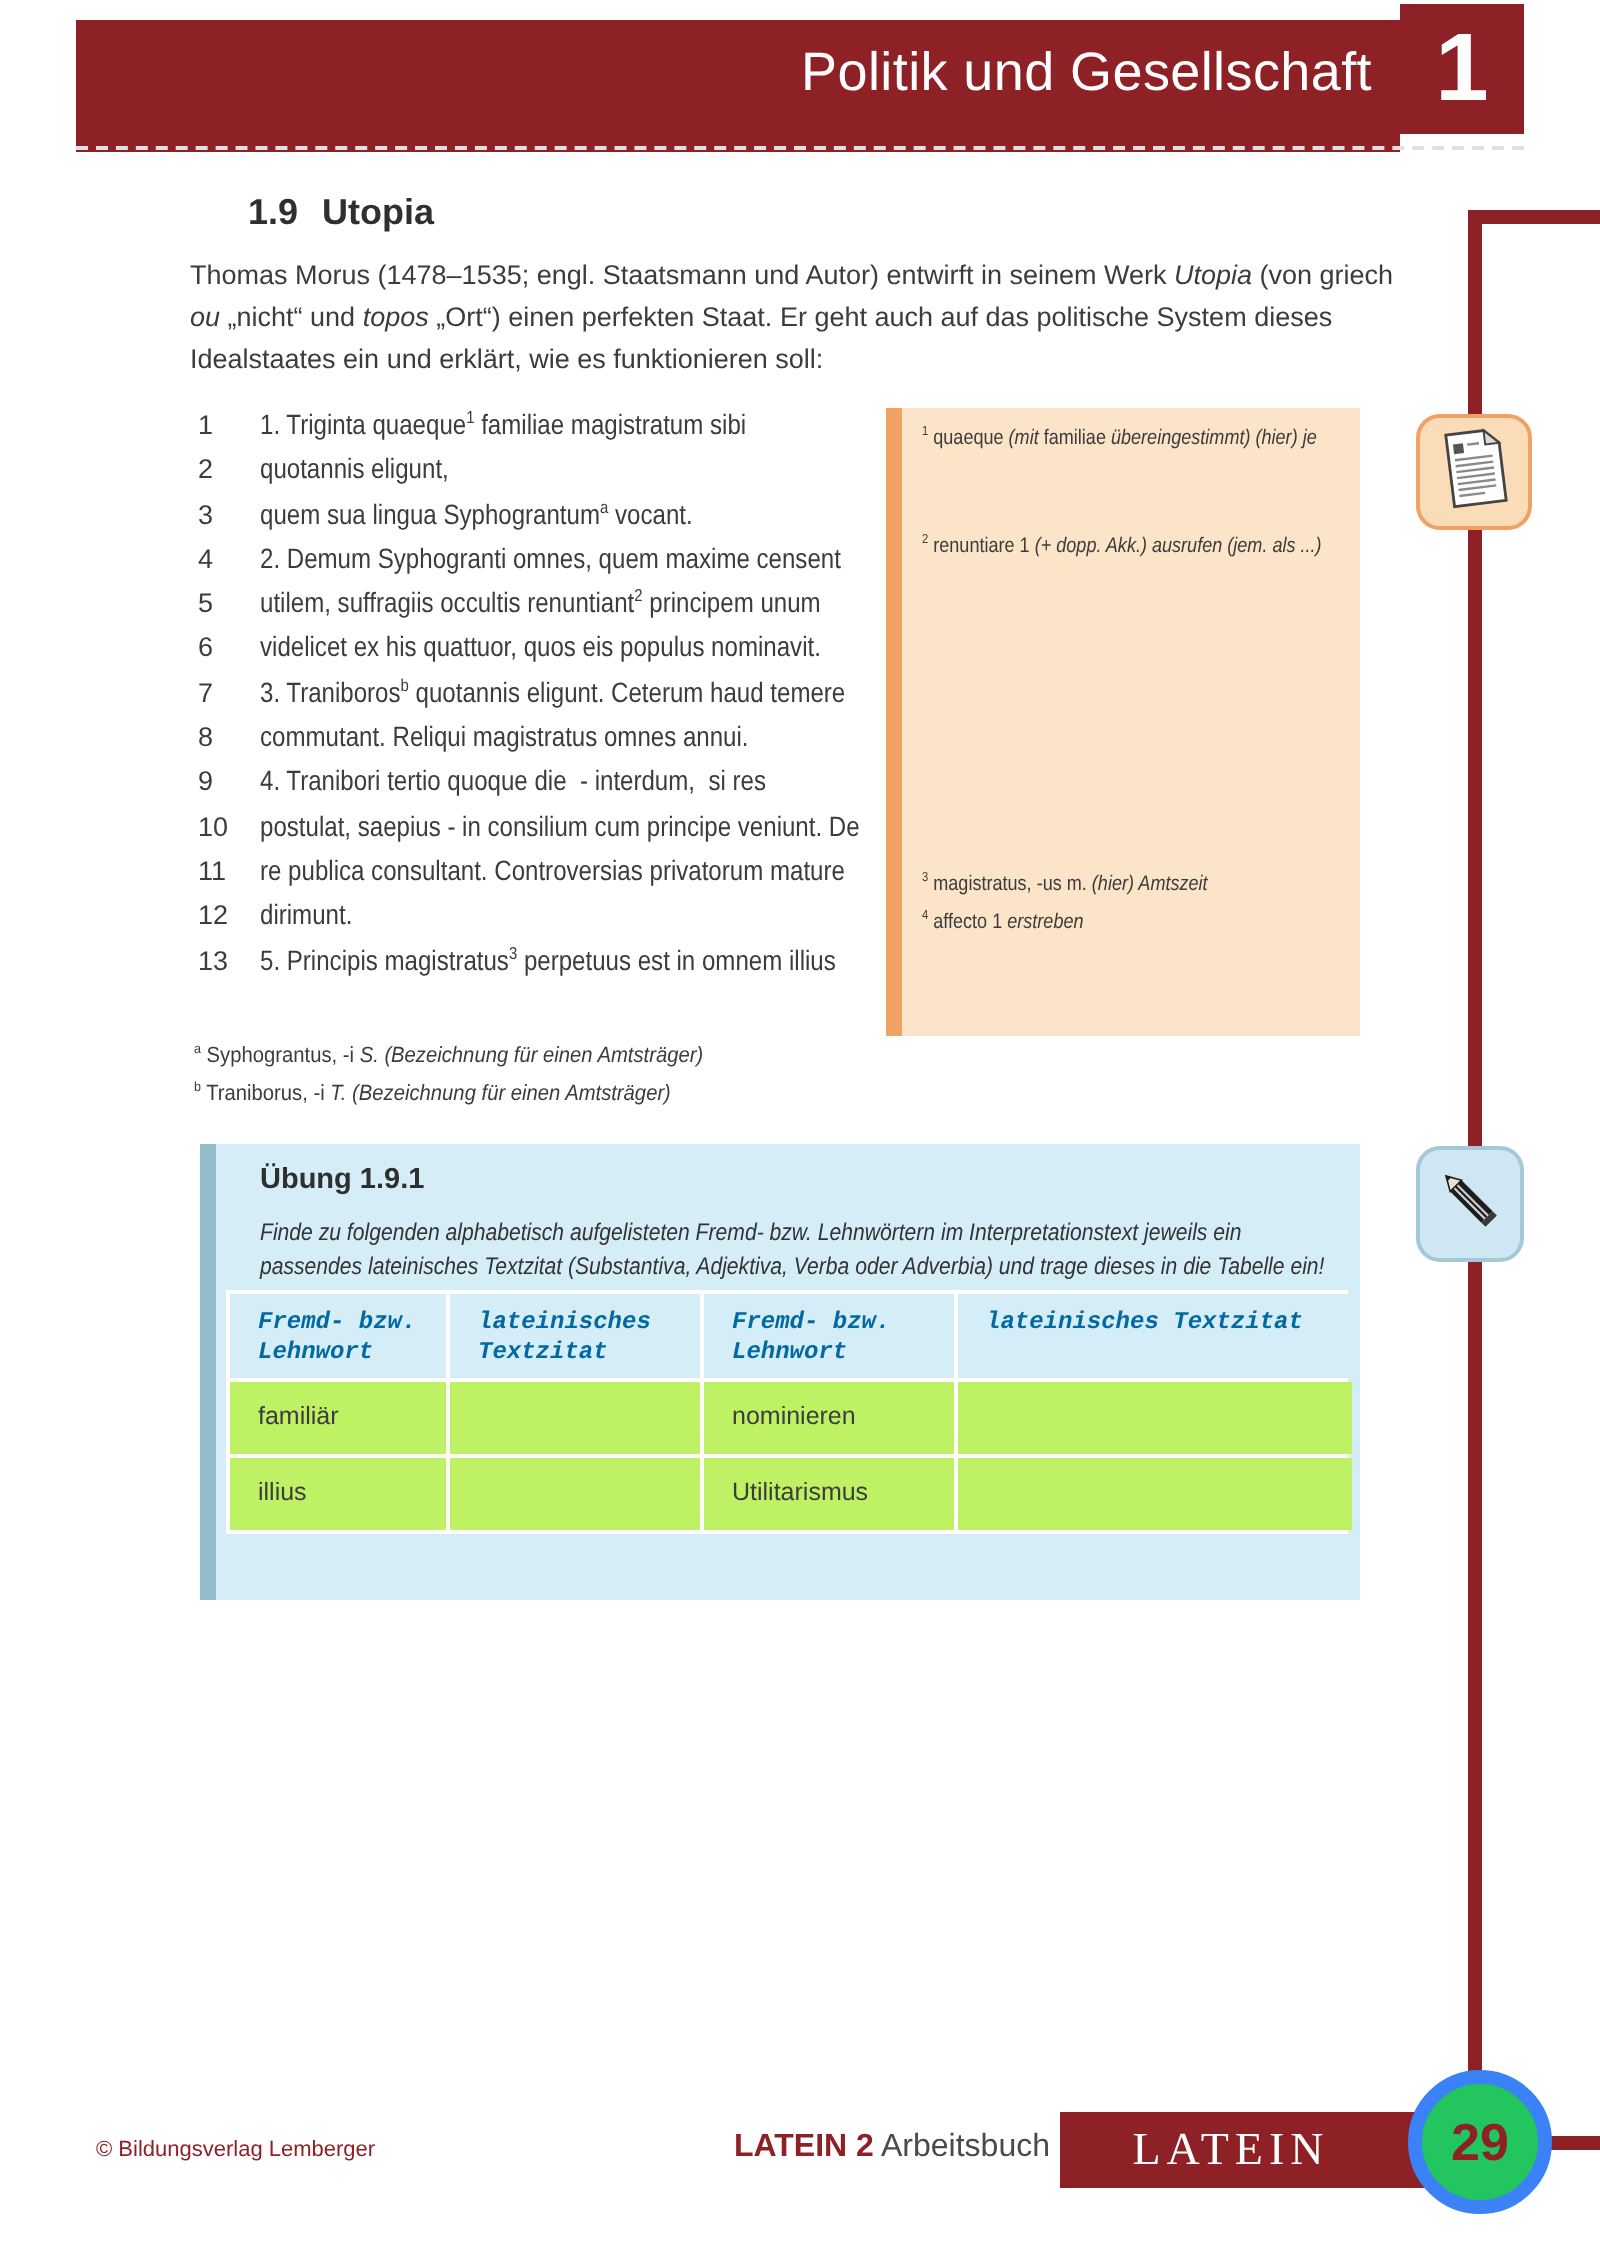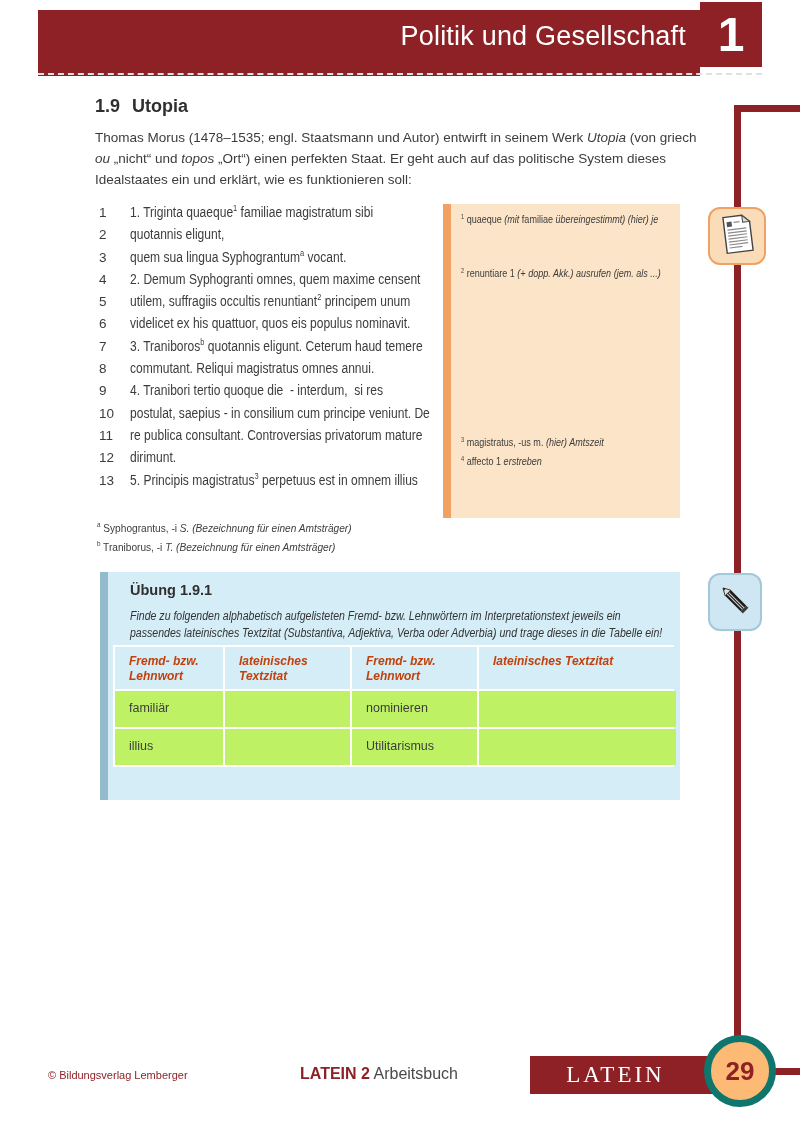--- a/index.html
+++ b/index.html
@@ -12,21 +12,21 @@
 
   
   .header-banner{position:absolute;left:38px;top:10px;width:662px;height:66px;background:#8e2126;}
   .header-title{position:absolute;right:14px;top:11px;color:#ffffff;font-size:27px;font-weight:400;letter-spacing:0.2px;}
   .unit-box{position:absolute;left:700px;top:2px;width:62px;height:65px;background:#8e2126;display:flex;align-items:center;justify-content:center;}
   .unit-number{color:#ffffff;font-size:48px;font-weight:bold;line-height:1;}
   .header-dash{position:absolute;left:38px;top:73px;width:724px;border-top:2px dashed #e0e0e0;}
 
   
   .section-title{position:absolute;left:95px;top:96px;font-size:18px;font-weight:bold;color:#2f2f2f;}
-  .section-title .num{margin-right:12px;}
+  .section-title .num{margin-right:12px;margin-left:29px;}
   .intro{position:absolute;left:95px;top:127px;width:618px;font-size:13.5px;line-height:21px;color:#3c3c3c;}
 
   
   .latin-block{position:absolute;left:99px;top:204px;width:345px;}
   .latin-line{display:flex;height:22.3px;align-items:baseline;}
   .line-no{flex:none;width:31px;font-size:13.5px;color:#3c3c3c;}
   .line-text{display:inline-block;white-space:nowrap;font-size:14px;transform:scaleX(.86);transform-origin:0 60%;}
 
   
   .ann-panel{position:absolute;left:443px;top:204px;width:237px;height:314px;background:#fbe4c7;}
@@ -37,39 +37,39 @@
   
   .footnotes{position:absolute;left:97px;top:519px;width:360px;}
   .footnote{font-size:11px;line-height:19px;white-space:nowrap;transform:scaleX(.92);transform-origin:0 50%;}
 
   
   .ex-box{position:absolute;left:100px;top:572px;width:580px;height:228px;background:#d4edf6;}
   .ex-strip{position:absolute;left:0;top:0;width:8px;height:100%;background:#92bccb;}
   .ex-title{position:absolute;left:30px;top:10px;font-size:14.5px;font-weight:bold;color:#2f2f2f;}
   .ex-instr{position:absolute;left:30px;top:36px;width:612px;font-size:12px;font-style:italic;font-weight:500;line-height:17px;transform:scaleX(.88);transform-origin:0 0;color:#333;}
   .ex-table{position:absolute;left:13px;top:73px;width:557px;background:#ffffff;display:grid;grid-template-columns:108px 125px 125px 197px;grid-template-rows:42px 36px 36px;gap:2px;padding:2px;}
-  .ex-th{background:#d4edf6;font-size:12px;font-weight:bold;font-style:italic;padding:7px 4px 0 14px;line-height:15px;color:#c2410c;}
+  .ex-th{background:#d4edf6;font-size:12px;font-weight:bold;font-style:italic;padding:7px 4px 0 14px;line-height:15px;color:#0369a1;font-family:Liberation Mono, monospace;}
   .ex-td{background:#bef264;font-size:12.5px;padding:10px 4px 0 14px;color:#3c3c3c;}
 
   
   .rail-v{position:absolute;left:734px;top:105px;width:7px;height:931px;background:#8e2126;}
   .rail-h-top{position:absolute;left:734px;top:105px;width:66px;height:7px;background:#8e2126;}
   .rail-h-bottom{position:absolute;left:774px;top:1068px;width:26px;height:7px;background:#8e2126;}
   .icon-tile{position:absolute;border-radius:12px;display:flex;align-items:center;justify-content:center;}
   .tile-doc{left:708px;top:207px;width:54px;height:54px;background:#fbdcb9;border:2px solid #f0a164;}
   .tile-pencil{left:708px;top:573px;width:50px;height:54px;background:#cfe7f2;border:2px solid #a3c8d8;}
 
   
   .footer-copy{position:absolute;left:48px;top:1069px;font-size:11px;color:#8e2126;}
-  .footer-series{position:absolute;left:300px;top:1065px;width:225px;text-align:left;font-size:16px;}
+  .footer-series{position:absolute;left:300px;top:1065px;width:225px;text-align:right;font-size:16px;}
   .footer-series .b{font-weight:bold;color:#8e2126;}
   .footer-series .r{color:#4a4a4a;}
   .logo-banner{position:absolute;left:530px;top:1056px;width:185px;height:38px;background:#8e2126;display:flex;align-items:center;justify-content:center;}
   .logo-text{font-family:"Liberation Serif", serif;color:#ffffff;font-size:23px;letter-spacing:3px;padding-right:14px;}
-  .page-circle{position:absolute;left:704px;top:1035px;width:58px;height:58px;background:#fdba74;border:7px solid #0f766e;border-radius:50%;display:flex;align-items:center;justify-content:center;z-index:5;}
+  .page-circle{position:absolute;left:704px;top:1035px;width:58px;height:58px;background:#22c55e;border:7px solid #3b82f6;border-radius:50%;display:flex;align-items:center;justify-content:center;z-index:5;}
   .page-number{font-size:26px;font-weight:bold;color:#8e2126;}
 </style>
 </head>
 <body>
 
 <div class="header-banner">
   <span class="header-title">Politik und Gesellschaft</span>
 </div>
 <div class="unit-box">
   <span class="unit-number">1</span>

